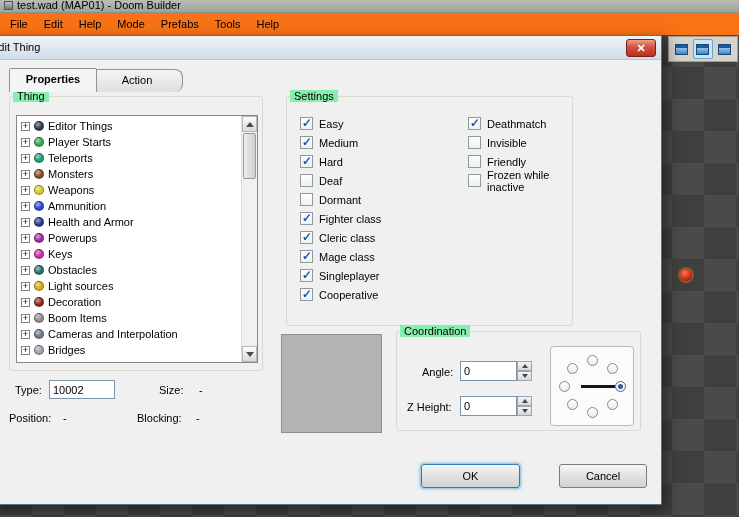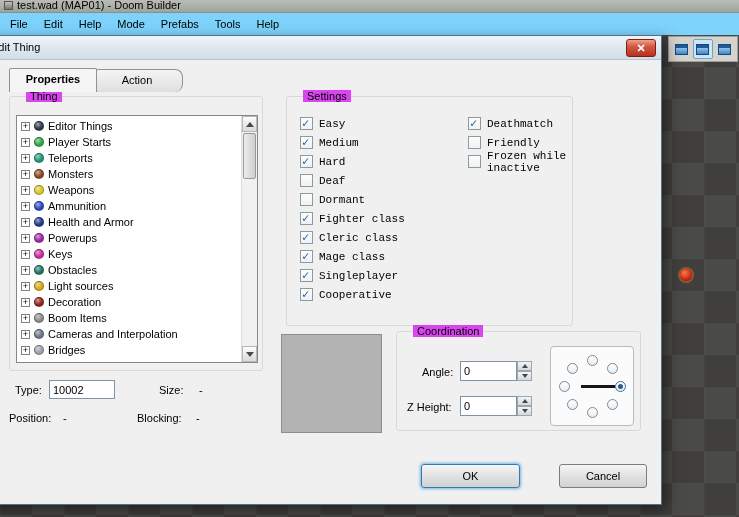--- a/index.html
+++ b/index.html
@@ -6,21 +6,21 @@
   body { font-family: "Liberation Sans", sans-serif; font-size: 11px; color: #000; }
   .screen { position: relative; width: 739px; height: 517px; overflow: hidden; background: #d6d3cd; }
 
   
   .titlebar { position: absolute; top: 0; left: 0; right: 0; height: 13px;
     background: linear-gradient(#b9bdb6, #9ea39b); border-bottom: 1px solid #8a8f88;
     display: flex; align-items: flex-end; gap: 4px; padding: 0 4px; overflow: hidden; }
   .titlebar .txt { line-height: 14px; white-space: nowrap; }
   .app-icon { width: 9px; height: 9px; background: linear-gradient(#c0c0c0,#777); border: 1px solid #555; flex: none; margin-bottom: 2px; }
   .menubar { position: absolute; top: 13px; left: 0; right: 0; height: 22px;
-    background: #7dd3fc; display: flex; align-items: center; padding-left: 2px; }
+    background: #f97316; display: flex; align-items: center; padding-left: 2px; }
   .menu-item { padding: 3px 8px; cursor: default; }
 
   
   .map { position: absolute; top: 35px; left: 0; right: 0; bottom: 0;
     background:
       repeating-linear-gradient(90deg, rgba(90,110,130,.10) 0 1px, transparent 1px 64px),
       repeating-linear-gradient(rgba(90,110,130,.10) 0 1px, transparent 1px 64px),
       conic-gradient(#4a4a48 0 25%, #403f3d 25% 50%, #4a4a48 50% 75%, #403f3d 75%);
     background-size: 64px 64px, 64px 64px, 64px 64px; }
   .map-thing { position: absolute; left: 680px; top: 234px; width: 12px; height: 12px; border-radius: 50%;
@@ -49,21 +49,21 @@
     line-height: 16px; font-weight: bold; cursor: default; }
 
   .tab { position: absolute; height: 23px; padding-top: 4px; text-align: center;
     background: linear-gradient(#f4f4f4, #dfdfdf); border: 1px solid #8e9199; border-bottom: 0;
     border-radius: 2px 2px 0 0; }
   .tab.active { background: #f5f5f5; font-weight: bold; height: 24px; z-index: 2; }
   #tab-properties { left: 22px; top: 32px; width: 88px; }
   #tab-action { left: 104px; top: 33px; width: 92px; border-radius: 8px; }
 
   .groupbox { position: absolute; border: 1px solid #d9d9d0; border-radius: 3px; }
-  .gb-label { position: absolute; top: -7px; left: 16px; background: #d946ef; padding: 0 4px; }
+  .gb-label { position: absolute; top: -7px; left: 3px; background: #86efac; padding: 0 4px; }
 
   #thing-group { left: 22px; top: 60px; width: 254px; height: 275px; }
   .tree { position: absolute; left: 6px; top: 18px; width: 242px; height: 248px;
     background: #fff; border: 1px solid #828790; overflow: hidden; }
   .tree-items { position: absolute; left: 0; top: 0; right: 16px; bottom: 0; overflow: hidden; padding-top: 2px; }
   .tree-item { display: flex; align-items: center; height: 16px; padding-left: 4px; gap: 4px; }
   .plusbox { width: 9px; height: 9px; border: 1px solid #808080; background: #fff;
     font-size: 9px; line-height: 7px; text-align: center; flex: none; }
   .cat-icon { width: 10px; height: 10px; border-radius: 50%; flex: none; border: 1px solid rgba(0,0,0,.35); }
   .scrollbar { position: absolute; top: 0; right: 0; bottom: 0; width: 16px; background: #f1f1f1; border-left: 1px solid #dcdcdc; }
@@ -76,21 +76,21 @@
   .arr-up { width: 0; height: 0; border-left: 4px solid transparent; border-right: 4px solid transparent; border-bottom: 5px solid #4a4a4a; }
   .arr-dn { width: 0; height: 0; border-left: 4px solid transparent; border-right: 4px solid transparent; border-top: 5px solid #4a4a4a; }
 
   .flabel { position: absolute; white-space: nowrap; }
   .textbox { position: absolute; background: #fff; border: 1px solid #7f93a4; font: 11px "Liberation Sans", sans-serif; padding: 0 3px; }
 
   #settings-group { left: 299px; top: 60px; width: 287px; height: 230px; }
   .check-col { position: absolute; display: flex; flex-direction: column; gap: 6px; }
   #settings-col-left { left: 13px; top: 20px; }
   #settings-col-right { left: 181px; top: 20px; }
-  .checkbox-row { display: flex; align-items: center; gap: 6px; height: 13px; font-family: Liberation Mono, monospace; }
+  .checkbox-row { display: flex; align-items: center; gap: 6px; height: 13px; }
   .checkbox { width: 13px; height: 13px; border: 1px solid #8e9a9e;
     background: linear-gradient(#fdfdfd, #eef2f4); position: relative; flex: none; }
   .checkbox.checked::after { content: "✓"; position: absolute; left: 1px; top: -2px;
     color: #2057b0; font-size: 12px; font-weight: bold; }
 
   .preview { position: absolute; left: 294px; top: 298px; width: 101px; height: 99px;
     background: #b3b3b3; border: 1px solid #8e8e8e; }
 
   #coord-group { left: 409px; top: 295px; width: 245px; height: 100px; }
   .spinner { position: absolute; width: 15px; height: 20px; }
@@ -331,20 +331,24 @@
     <span>Cooperative</span>
   </div>
 </div>
       <div class="check-col" id="settings-col-right">
   <div class="checkbox-row">
     <span class="checkbox checked"></span>
     <span>Deathmatch</span>
   </div>
 
 
+  <div class="checkbox-row">
+    <span class="checkbox"></span>
+    <span>Invisible</span>
+  </div>
 
   <div class="checkbox-row">
     <span class="checkbox"></span>
     <span>Friendly</span>
   </div>
 
   <div class="checkbox-row">
     <span class="checkbox"></span>
     <span>Frozen while inactive</span>
   </div>

